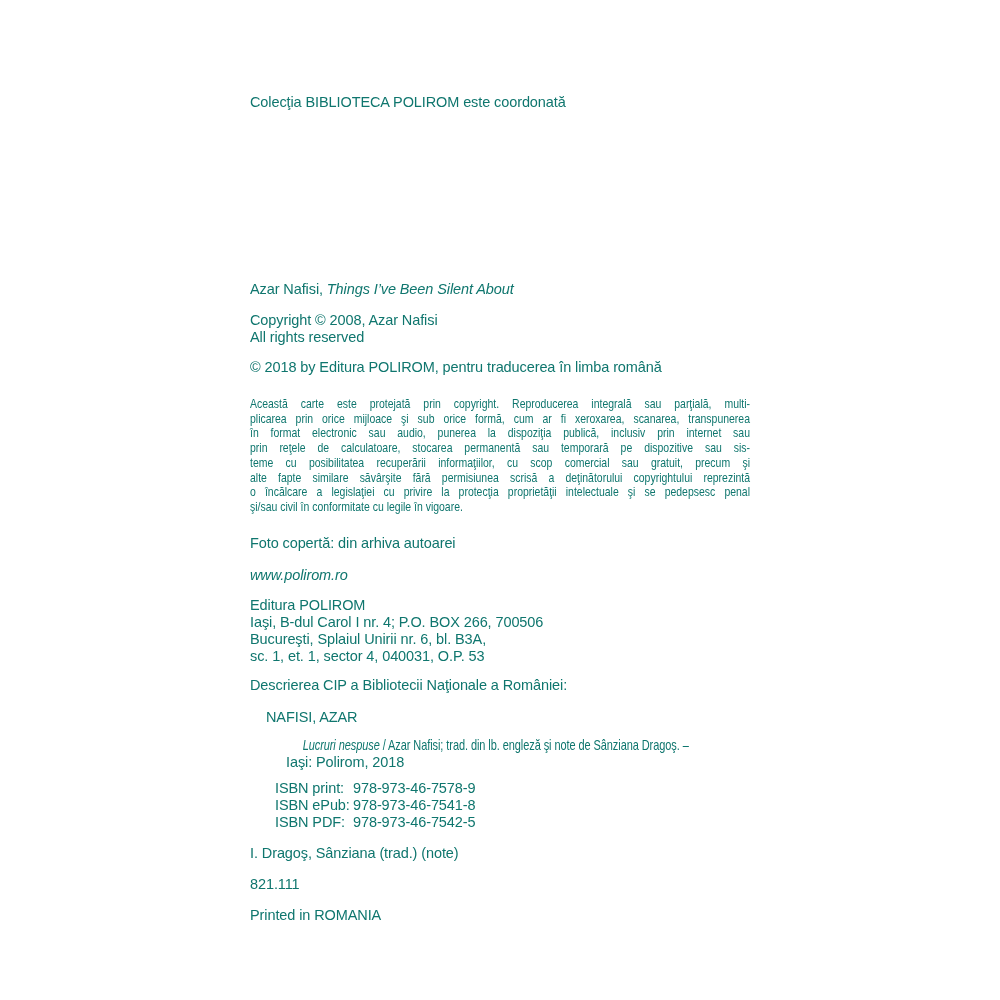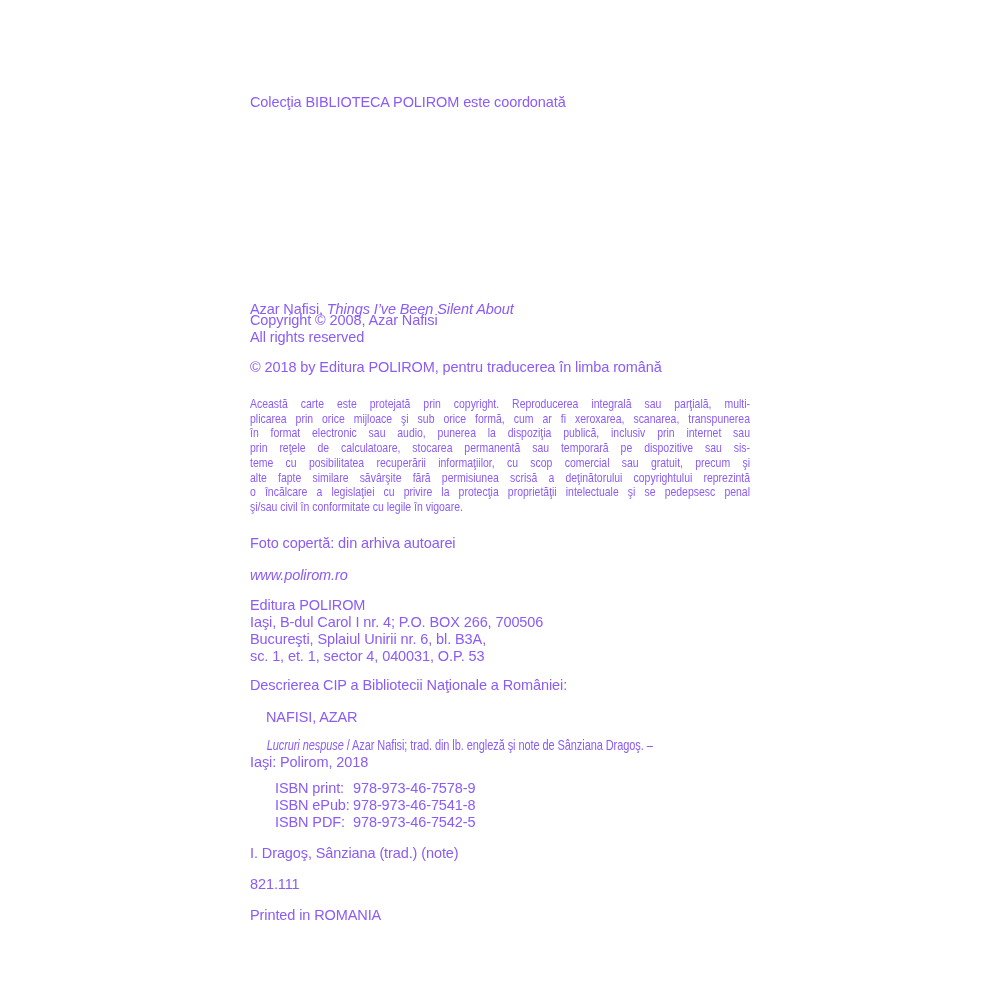--- a/index.html
+++ b/index.html
@@ -6,37 +6,37 @@
     margin: 0;
     padding: 0;
     background: #ffffff;
   }
   .page {
     position: relative;
     width: 1000px;
     height: 1000px;
     background: #ffffff;
     font-family: "Liberation Sans", "DejaVu Sans", sans-serif;
-    color: #8b5cf6;
+    color: #0f766e;
     overflow: hidden;
     border-radius: 29px;
   }
   .content {
     position: absolute;
     left: 250px;
     top: 0;
     width: 520px;
     font-size: 14.5px;
     line-height: 17px;
     letter-spacing: -0.1px;
   }
   .block { position: absolute; left: 0; width: 500px; }
 
   .b-collection   { top: 94px; }
-  .b-source-title { top: 281px; white-space: nowrap; margin-top: 20px; }
+  .b-source-title { top: 281px; white-space: nowrap; }
   .b-copyright    { top: 312px; }
   .b-edition      { top: 359px; white-space: nowrap; }
 
   .b-legal {
     top: 397px;
     width: 645px;
     transform: scaleX(0.7752);
     transform-origin: 0 0;
     font-size: 13.5px;
     line-height: 14.7px;
@@ -44,21 +44,21 @@
   }
   .b-legal .jline { text-align: justify; text-align-last: justify; }
   .b-legal .lastline { text-align: left; }
 
   .b-photo     { top: 535px; }
   .b-website   { top: 567px; font-style: italic; }
   .b-publisher { top: 597px; }
   .b-cip-head  { top: 677px; }
   .b-cip-author{ top: 709px; margin-left: 16px; }
 
-  .b-cip-entry { top: 737px; }
+  .b-cip-entry { top: 737px; margin-left: 36px; }
   .cip-line1 {
     width: 660px;
     transform: scaleX(0.758);
     transform-origin: 0 0;
     white-space: nowrap;
     padding-left: 22px;
     box-sizing: border-box;
   }
   .b-isbn { top: 780px; padding-left: 25px; }
   .isbn-label { display: inline-block; width: 78px; }

